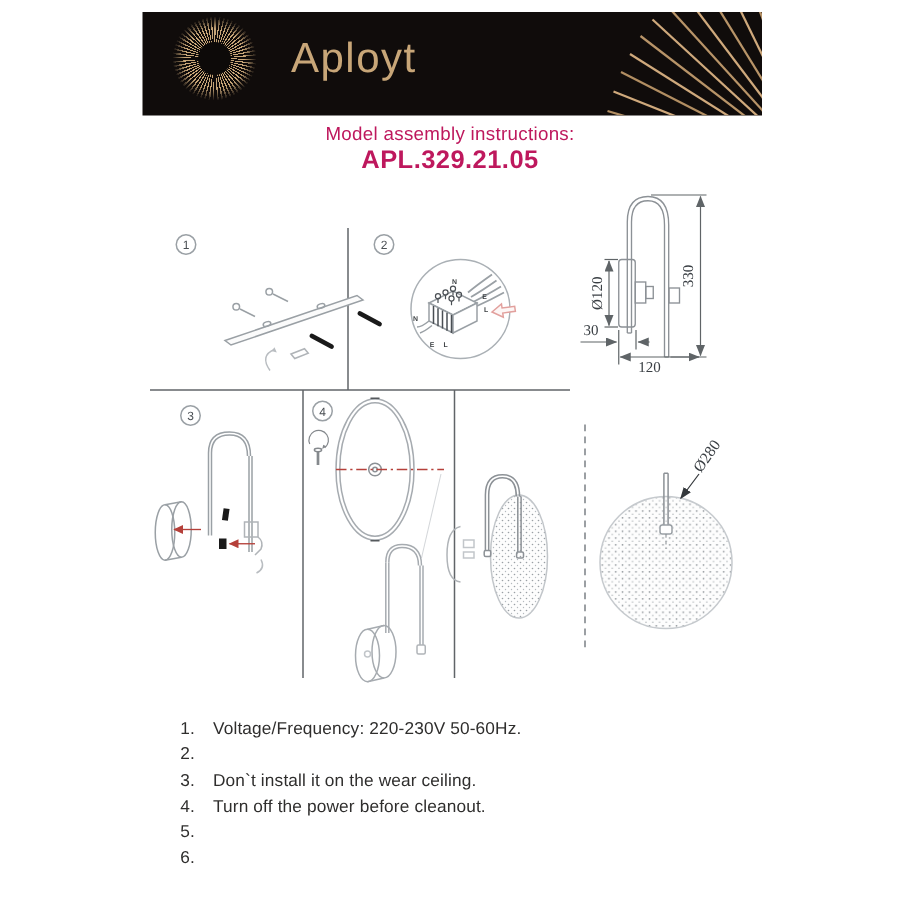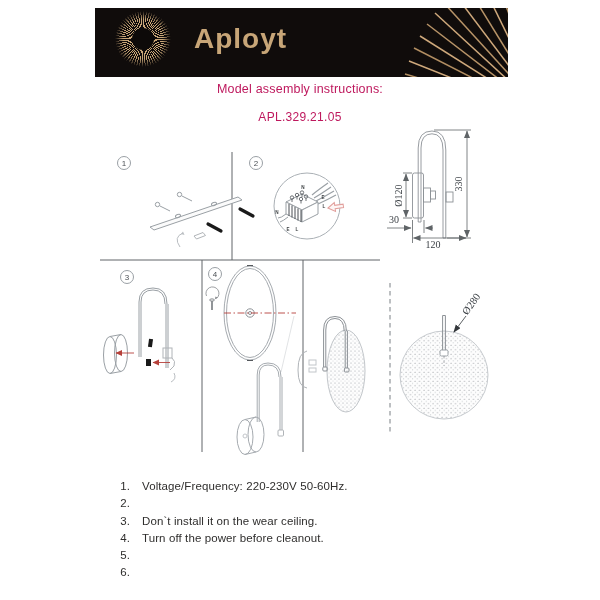--- a/index.html
+++ b/index.html
@@ -17,30 +17,30 @@
     background:repeating-conic-gradient(from 0deg,#c8a678 0deg 2.4deg,#100c0b 2.4deg 6deg);
     -webkit-mask-image:radial-gradient(circle,#000 50%,transparent 71%);
     mask-image:radial-gradient(circle,#000 50%,transparent 71%);
   }
   .burst-center{
     position:absolute;left:37px;top:20px;width:22px;height:22px;border-radius:50%;
     background:#0d0a09;
   }
   .brand{
     position:absolute;left:99px;top:15px;font-size:28px;color:#c8a678;
-    letter-spacing:1px;font-weight:700;
+    letter-spacing:1px;font-weight:400;
   }
   .rays{position:absolute;left:0;top:0;}
   
   .titles{
     position:absolute;left:0;top:82px;width:600px;text-align:center;
     color:#be185d;
   }
   .t1{font-size:12.5px;font-weight:500;letter-spacing:.2px;}
-  .t2{font-size:12px;font-weight:400;margin-top:14px;letter-spacing:.3px;}
+  .t2{font-size:17px;font-weight:700;margin-top:1px;letter-spacing:.3px;}
   
   .diagram{position:absolute;left:90px;top:110px;}
   
   .inst{
     position:absolute;left:112px;top:478px;color:#2f2e2d;
     font-size:11.5px;line-height:17.3px;letter-spacing:.1px;
   }
   .inst .row{display:flex;}
   .inst .n{width:18px;text-align:right;margin-right:12px;flex:none;}
 </style>

